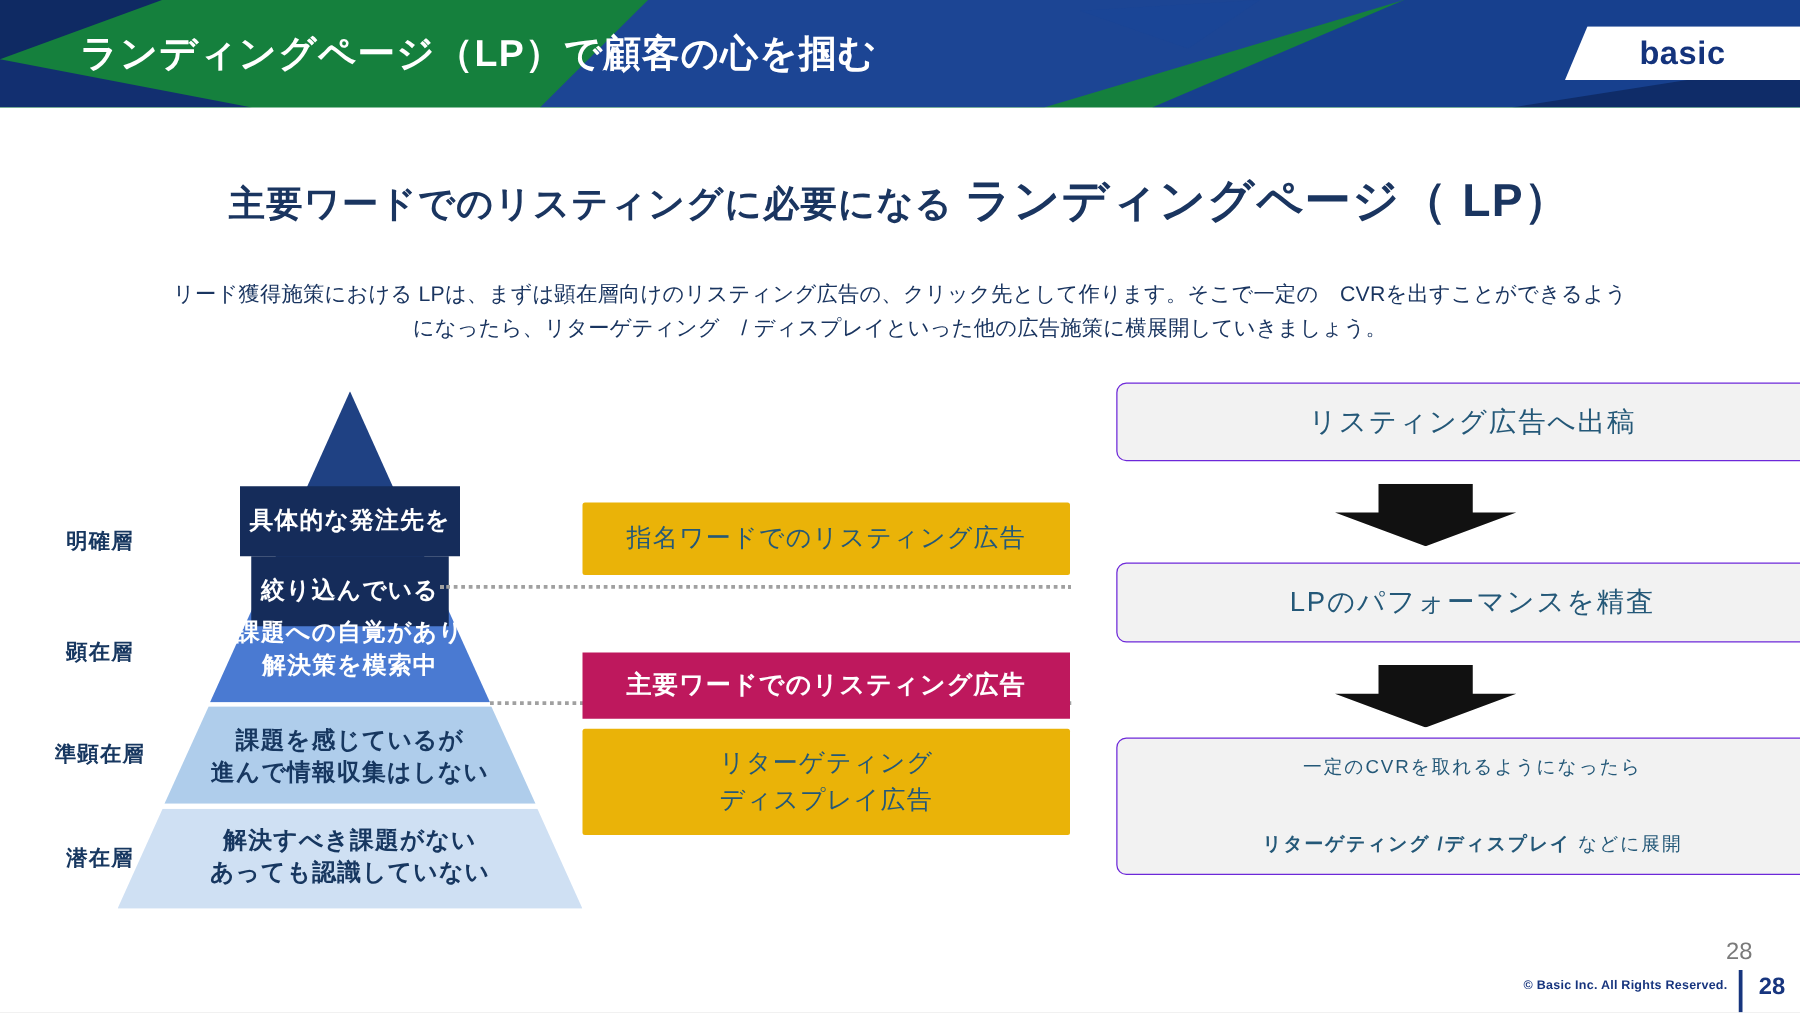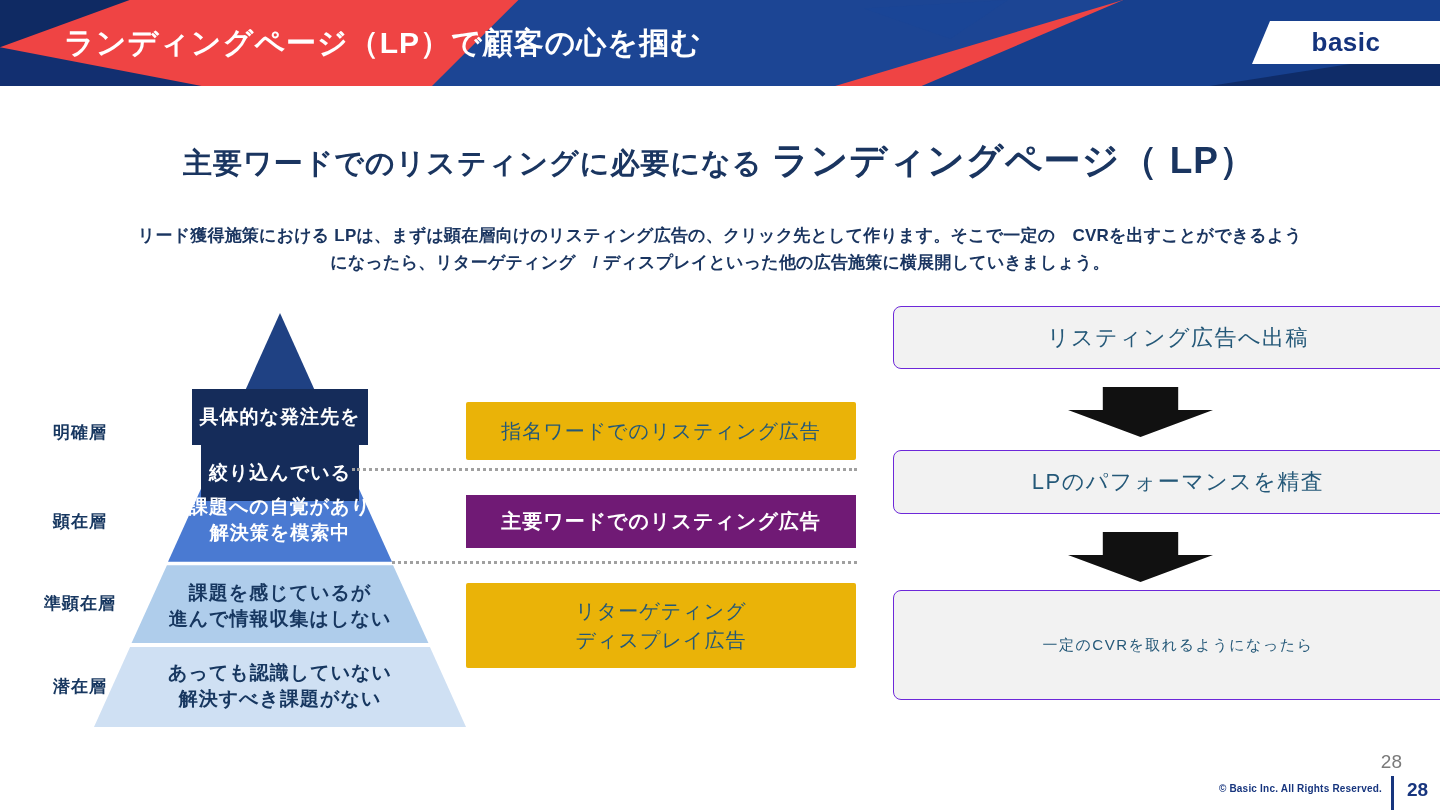--- a/index.html
+++ b/index.html
@@ -1,21 +1,21 @@
 <!DOCTYPE html>
 <html><head>
 <meta charset="utf-8">
 <style>
   html,body{margin:0;padding:0;background:#e8e8e8;}
   .slide{
     position:relative;width:1440px;height:810px;background:#ffffff;overflow:hidden;
     font-family:"Liberation Sans","DejaVu Sans",sans-serif;
   }
   
-  .header{position:absolute;left:0;top:0;width:1440px;height:86px;background:#ef4444;overflow:hidden;}
+  .header{position:absolute;left:0;top:0;width:1440px;height:86px;background:#15803d;overflow:hidden;}
   .poly{position:absolute;inset:0;}
   .poly.p1{background:#1c4594;clip-path:polygon(36% 0,78% 0,58% 100%,30% 100%);}
   .poly.p2{background:#17408e;clip-path:polygon(78% 0,100% 0,100% 100%,64% 100%);}
   .poly.p3{background:#0f2a63;clip-path:polygon(0 0,9% 0,0 55%);}
   .poly.p4{background:#122f70;clip-path:polygon(0 55%,14% 100%,0 100%);}
   .poly.p5{background:#1a4596;clip-path:polygon(60% 10%,70% 0,66% 45%);}
   .poly.p6{background:#0f2c68;clip-path:polygon(84% 100%,100% 58%,100% 100%);}
   .header-title{
     position:absolute;left:64px;top:0;height:86px;display:flex;align-items:center;
     color:#ffffff;font-size:30px;font-weight:bold;letter-spacing:1px;white-space:nowrap;
@@ -28,21 +28,21 @@
   .logo-text{color:#14337c;font-size:26px;font-weight:bold;letter-spacing:0.5px;text-align:right;}
   
   .main-heading{
     position:absolute;left:0;top:136px;width:1440px;text-align:center;color:#1a3560;
     white-space:nowrap;
   }
   .main-heading .h-normal{font-size:29px;font-weight:bold;letter-spacing:1px;}
   .main-heading .h-large{font-size:37px;font-weight:bold;letter-spacing:1px;}
   .body-text{
     position:absolute;left:30px;top:222px;width:1380px;text-align:center;color:#1a3560;
-    font-size:17px;line-height:1.6;letter-spacing:0.2px;font-weight:bold;
+    font-size:17px;line-height:1.6;letter-spacing:0.2px;
   }
   
   .pyramid{position:absolute;left:94px;top:313px;width:372px;height:414px;}
   .layer{position:absolute;inset:0;}
   .layer.l1{background:#1f4183;clip-path:polygon(50% 0%,68.7% 37.4%,31.3% 37.4%);}
   .layer.l2{background:#4a7ad2;clip-path:polygon(30.9% 38.2%,69.1% 38.2%,80.1% 60.1%,19.9% 60.1%);}
   .layer.l3{background:#afcdeb;clip-path:polygon(19.6% 60.9%,80.4% 60.9%,89.9% 79.7%,10.1% 79.7%);}
   .layer.l4{background:#cfe0f3;clip-path:polygon(9.7% 80.7%,90.3% 80.7%,100% 100%,0% 100%);}
   .pyr-text{
     position:absolute;left:-40px;right:-40px;text-align:center;font-weight:bold;
@@ -61,21 +61,21 @@
   .dotline{position:absolute;height:0;border-top:3px dotted #a0a0a0;}
   .dot1{left:352px;top:468px;width:505px;}
   .dot2{left:392px;top:561px;width:465px;}
   
   .mid-box{
     position:absolute;left:466px;width:390px;background:#eab308;border-radius:2px;
     display:flex;flex-direction:column;align-items:center;justify-content:center;
     color:#245878;font-size:20px;letter-spacing:1px;text-align:center;line-height:1.45;
   }
   .mid-box.b1{top:402px;height:58px;}
-  .mid-box.pink{top:495px;height:53px;background:#701a75;color:#ffffff;font-weight:bold;border-radius:0;}
+  .mid-box.pink{top:522px;height:53px;background:#be185d;color:#ffffff;font-weight:bold;border-radius:0;}
   .mid-box.b3{top:583px;height:85px;}
   
   .flow-box{
     position:absolute;left:893px;width:570px;background:#f2f2f2;border:1px solid #6d28d9;
     border-radius:8px;display:flex;flex-direction:column;align-items:center;justify-content:center;
     color:#245878;font-size:22px;letter-spacing:1.5px;text-align:center;box-sizing:border-box;
   }
   .flow-box.fa{top:306px;height:63px;}
   .flow-box.fb{top:450px;height:64px;}
   .flow-box.fc{top:590px;height:110px;font-size:15px;line-height:1.5;gap:40px;}
@@ -130,22 +130,22 @@
     </div>
     <div class="pyr-text t2">
       <div>課題への自覚があり</div>
       <div>解決策を模索中</div>
     </div>
     <div class="pyr-text t3">
       <div>課題を感じているが</div>
       <div>進んで情報収集はしない</div>
     </div>
     <div class="pyr-text t4">
+      <div>解決すべき課題がない</div>
       <div>あっても認識していない</div>
-      <div>解決すべき課題がない</div>
     </div>
   </div>
 
   <div class="side-label" style="top:421px;">明確層</div>
   <div class="side-label" style="top:510px;">顕在層</div>
   <div class="side-label" style="top:592px;">準顕在層</div>
   <div class="side-label" style="top:675px;">潜在層</div>
 
   <div class="dotline dot1"></div>
   <div class="dotline dot2"></div>
@@ -164,20 +164,23 @@
   <div class="flow-box fa">
     <div>リスティング広告へ出稿</div>
   </div>
   <div class="block-arrow arrow1"></div>
   <div class="flow-box fb">
     <div>LPのパフォーマンスを精査</div>
   </div>
   <div class="block-arrow arrow2"></div>
   <div class="flow-box fc">
     <div>一定のCVRを取れるようになったら</div>
+    <div>
+      <span class="bold">リターゲティング /ディスプレイ</span><span> などに展開</span>
+    </div>
   </div>
 
   <div class="page-gray">28</div>
   <div class="copyright">© Basic Inc. All Rights Reserved.</div>
   <div class="footer-bar"></div>
   <div class="page-bold">28</div>
 
 </div>
 
 </body></html>

